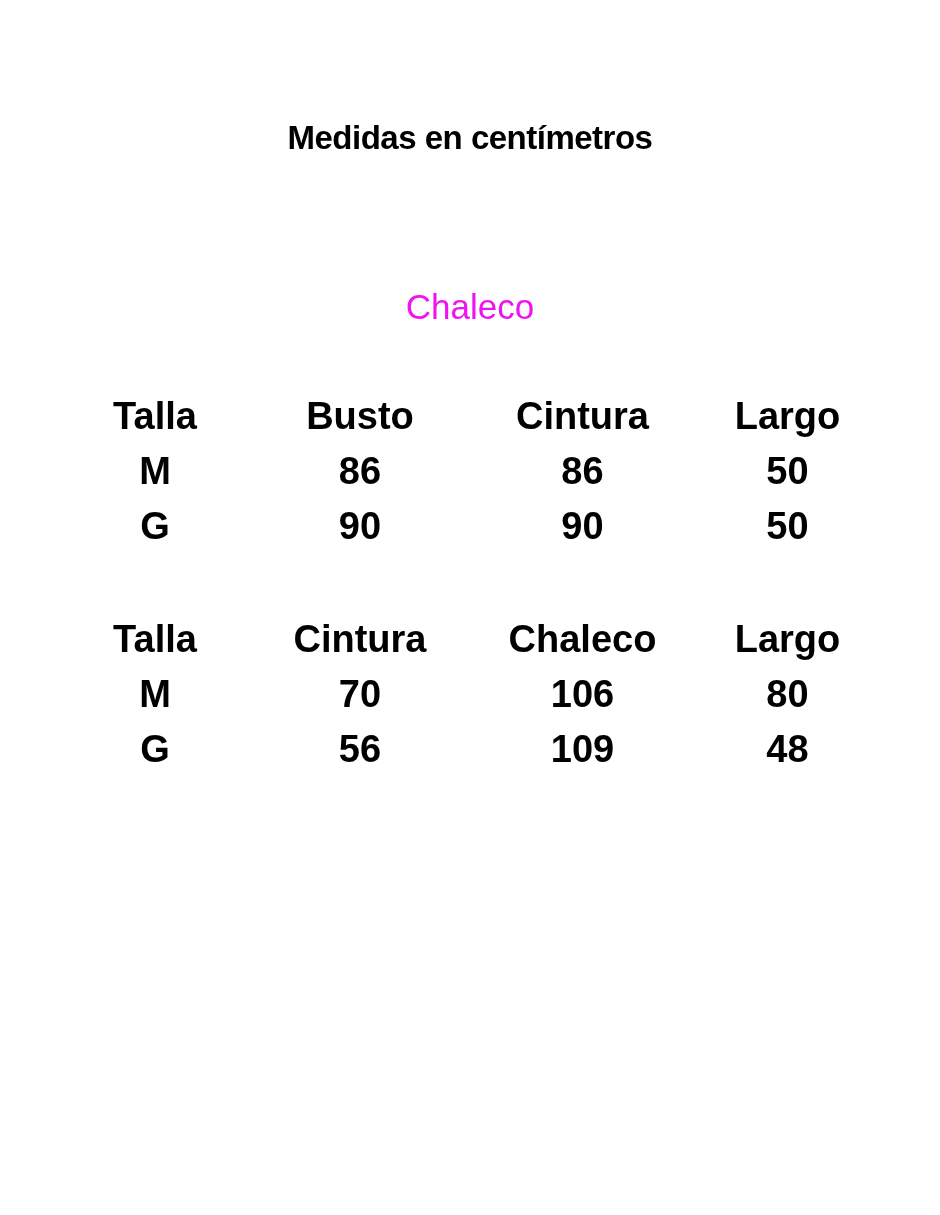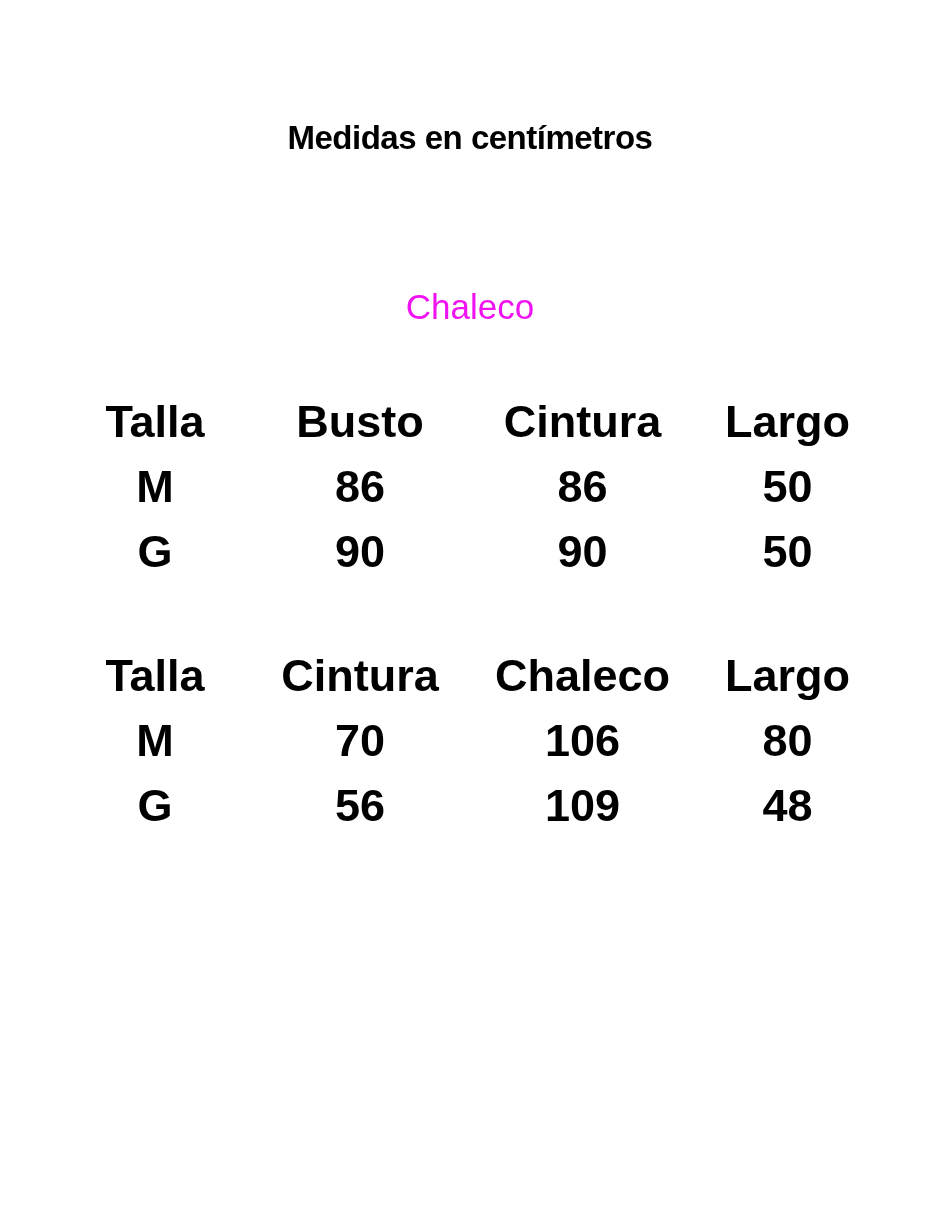--- a/index.html
+++ b/index.html
@@ -44,21 +44,21 @@
 
   table.size-table {
     border-collapse: collapse;
     margin: 0 auto;
     table-layout: fixed;
   }
   table.size-table td, table.size-table th {
     padding: 0;
     text-align: center;
     font-weight: bold;
-    font-size: 45px;
+    font-size: 38px;
     line-height: 1.45;
   }
   #chaleco-table { margin-top: 62px; width: 820px; }
   #short-table { margin-top: 58px; width: 820px; }
 
   #chaleco-table col.c1 { width: 190px; }
   #chaleco-table col.c2 { width: 220px; }
   #chaleco-table col.c3 { width: 225px; }
   #chaleco-table col.c4 { width: 185px; }
 

